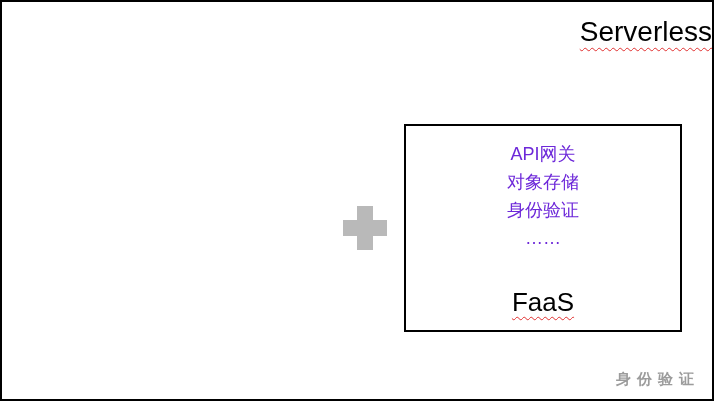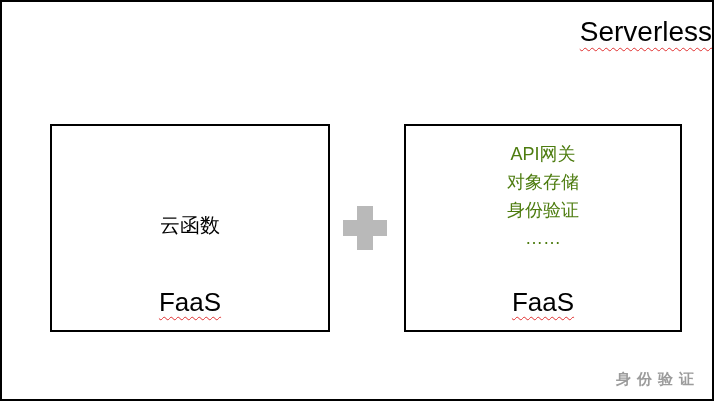--- a/index.html
+++ b/index.html
@@ -60,21 +60,21 @@
     text-underline-offset: 5px;
   }
   .baas-list {
     position: absolute;
     top: 14px;
     left: 0;
     width: 100%;
     text-align: center;
     font-size: 18px;
     line-height: 28px;
-    color: #4d7c0f;
+    color: #6d28d9;
   }
   .baas-list .line { display: block; }
   .plus-icon {
     position: absolute;
     left: 341px;
     top: 204px;
     width: 44px;
     height: 44px;
   }
   .plus-icon::before {
@@ -105,24 +105,20 @@
     color: #9c9c9c;
   }
 </style>
 </head>
 <body>
 
 <div class="canvas">
 
   <div class="title">Serverless</div>
 
-  <div class="box faas">
-    <div class="faas-content">云函数</div>
-    <div class="box-label">FaaS</div>
-  </div>
 
   <div class="plus-icon"></div>
 
   <div class="box baas">
     <div class="baas-list">
       <span class="line">API网关</span>
       <span class="line">对象存储</span>
       <span class="line">身份验证</span>
       <span class="line">……</span>
     </div>

